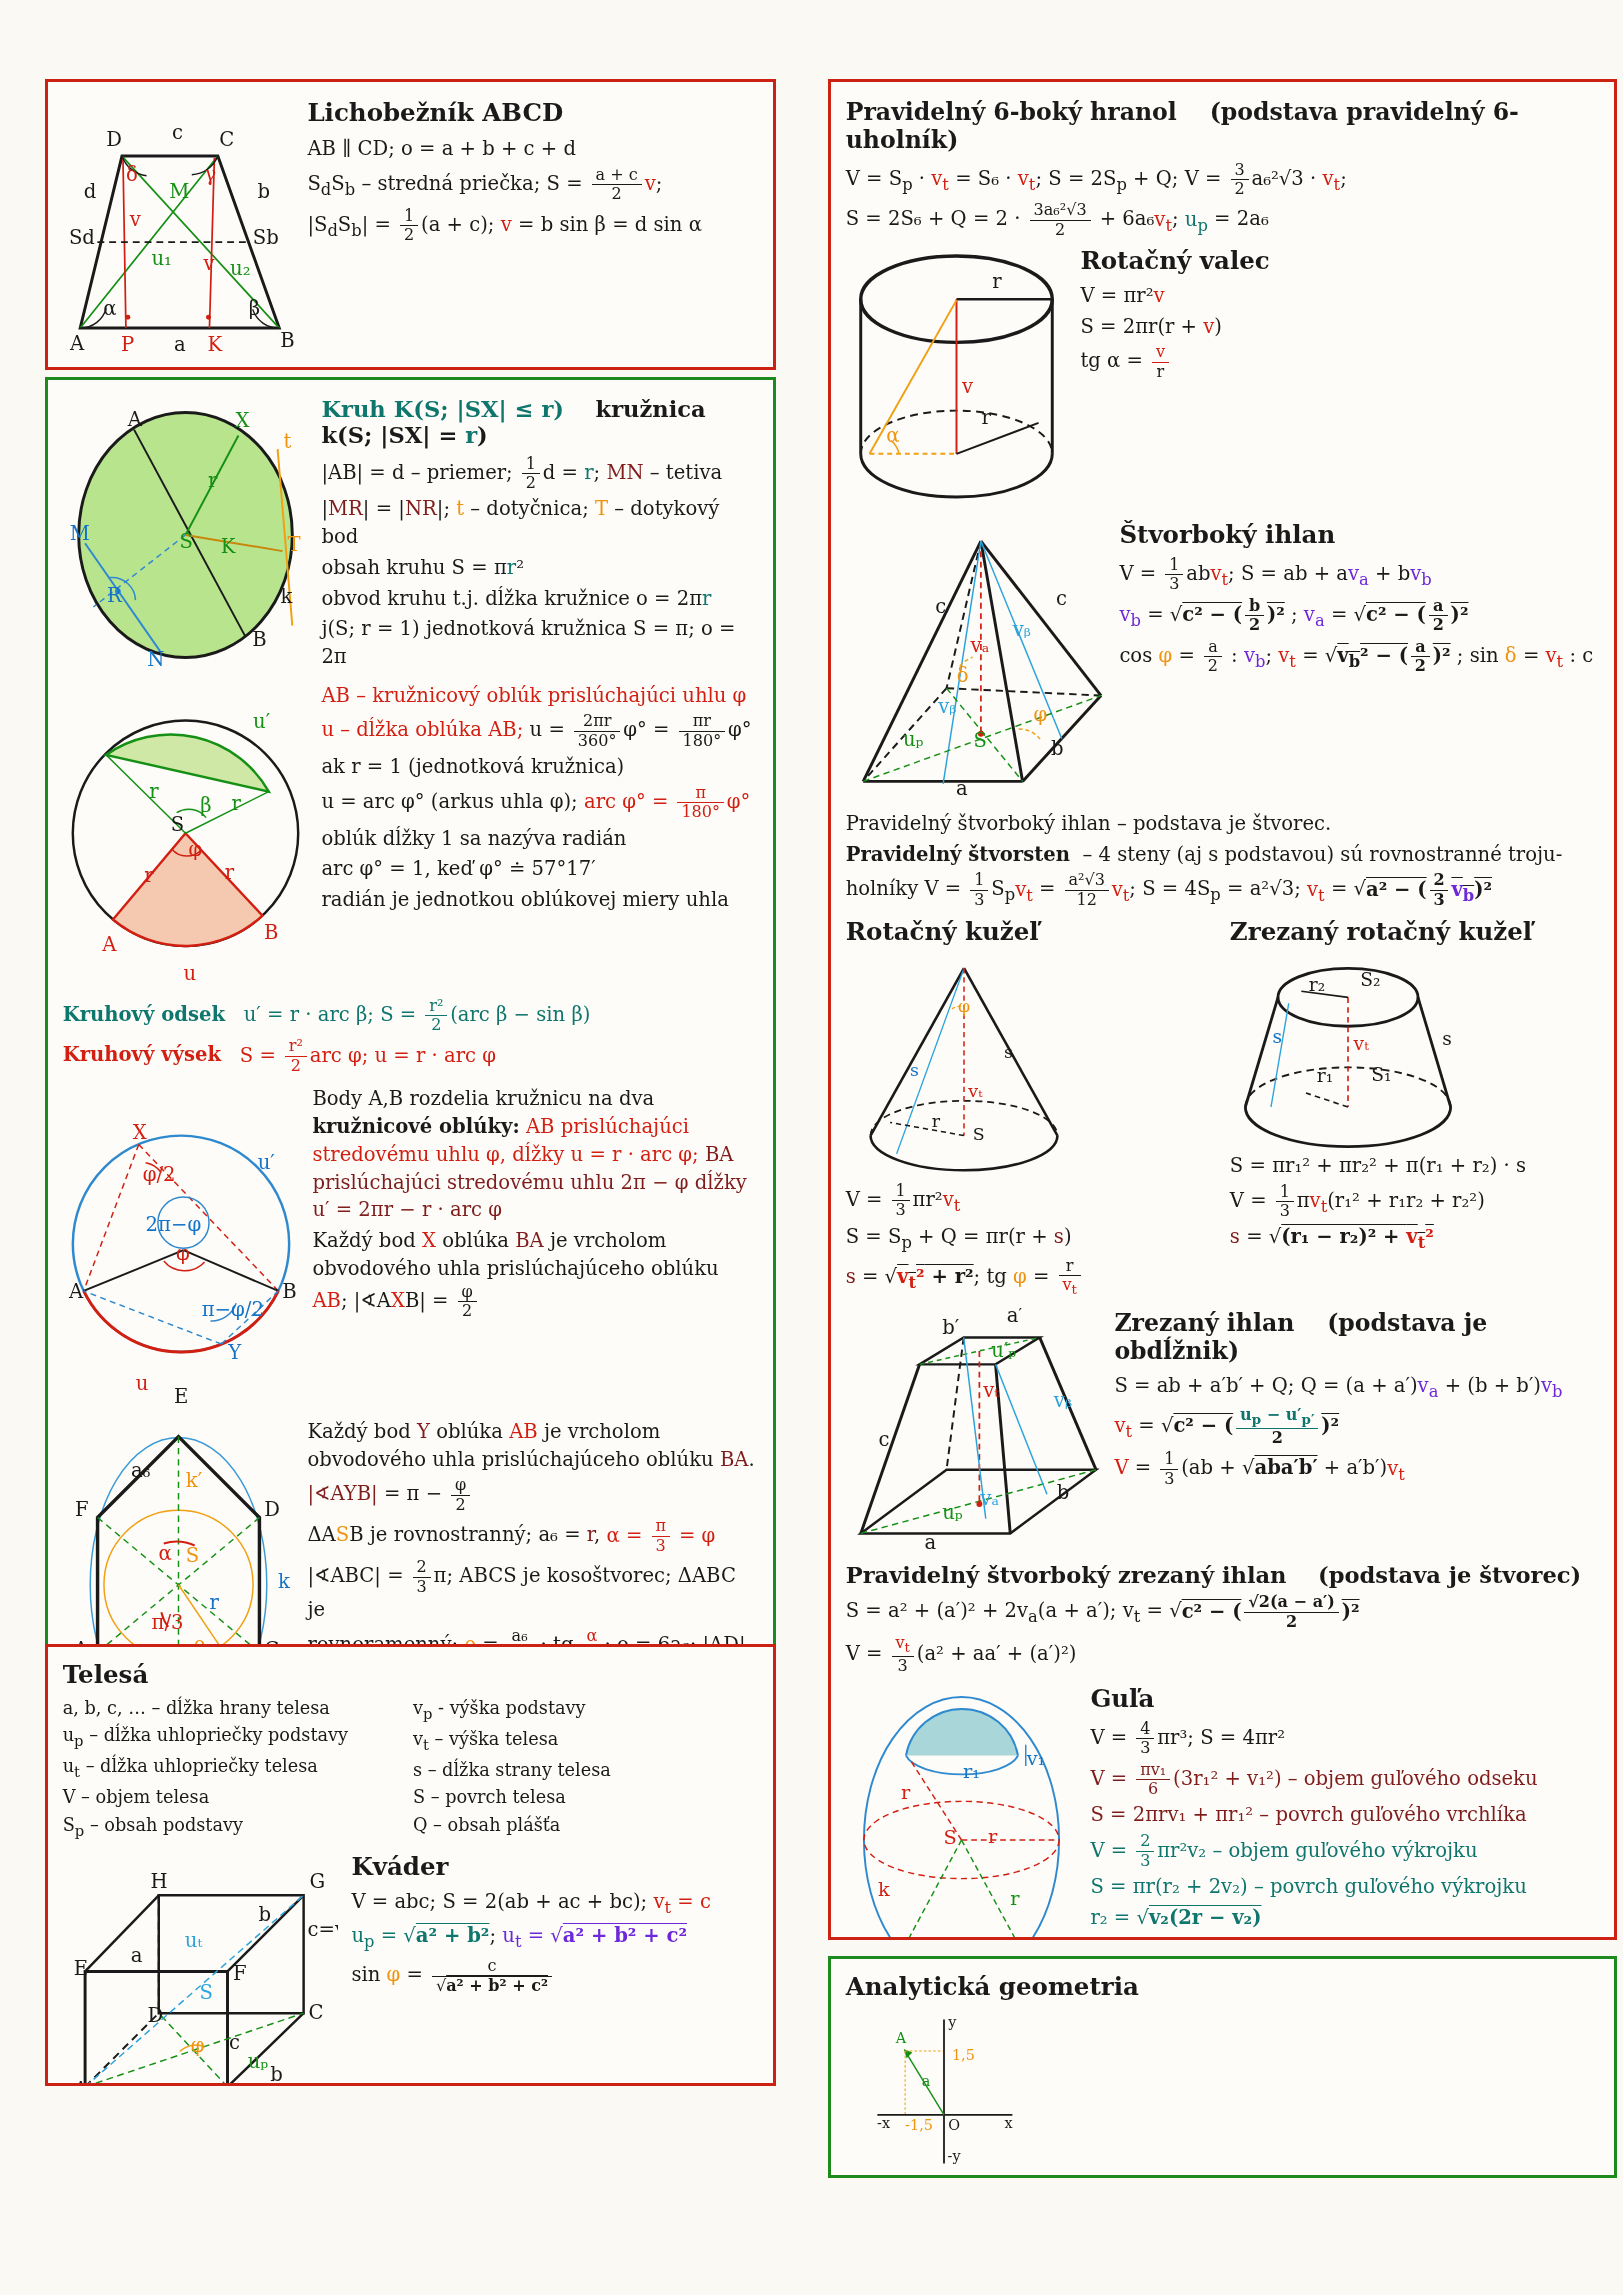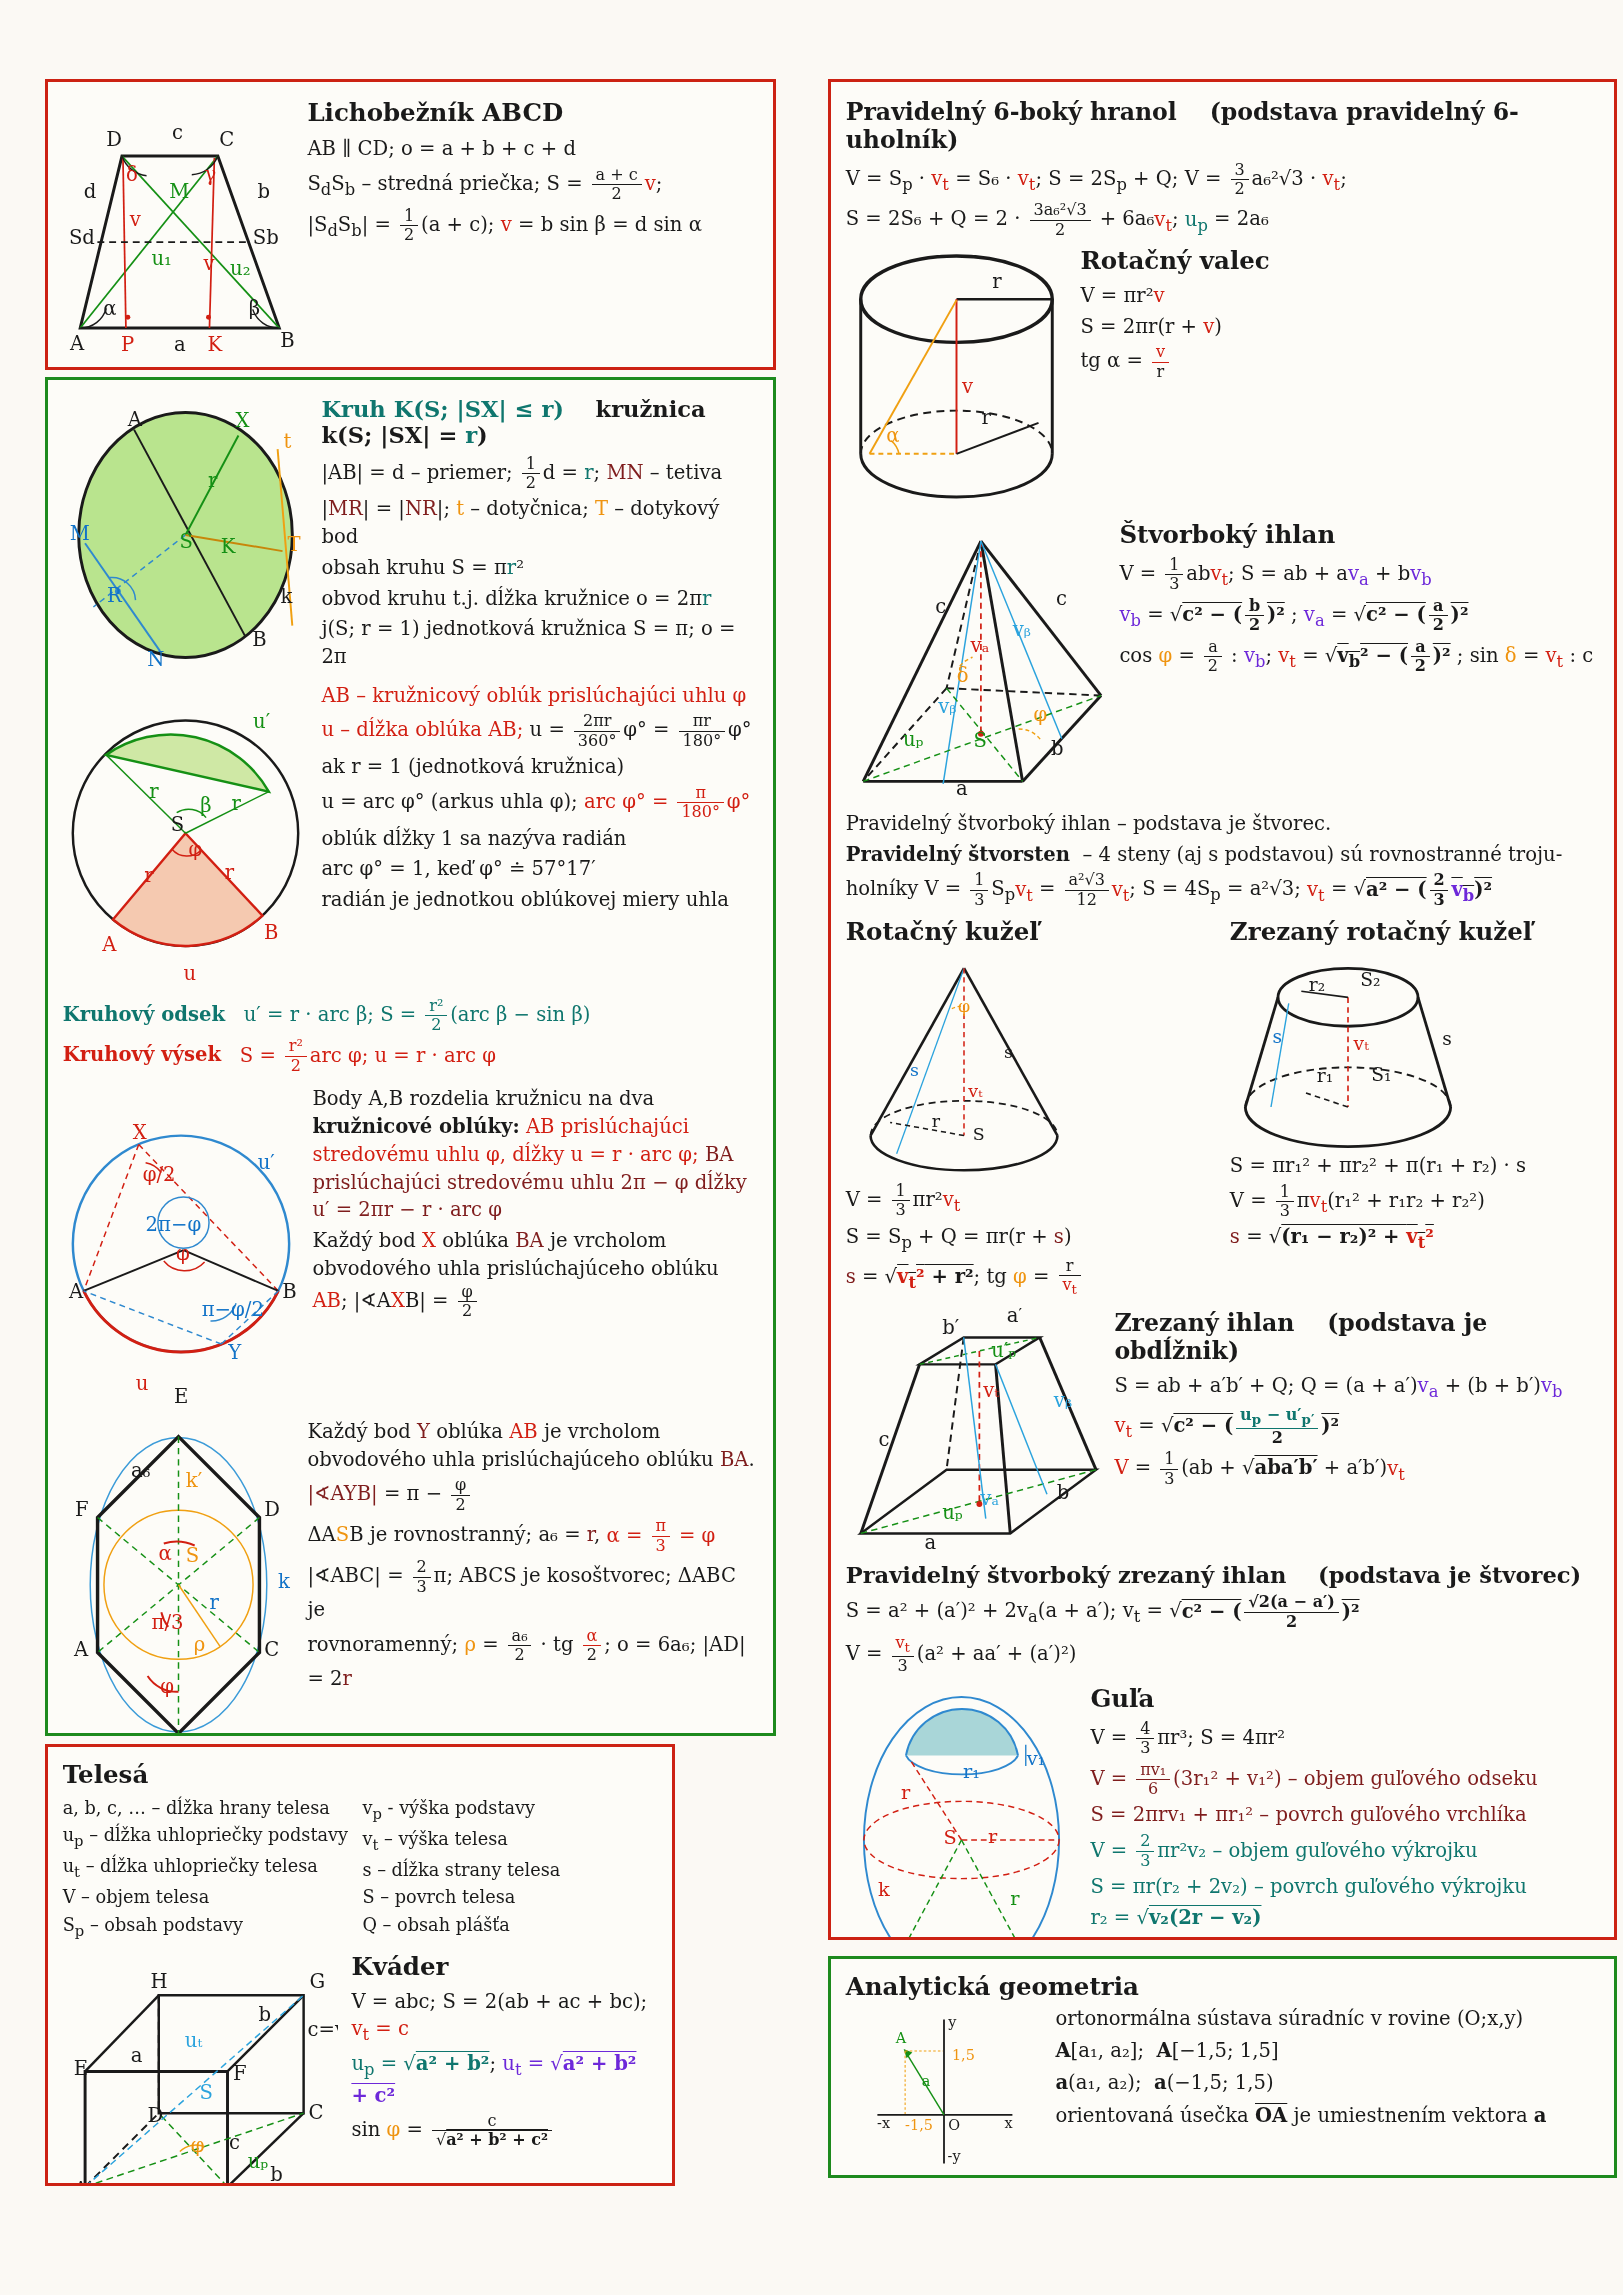--- a/index.html
+++ b/index.html
@@ -253,21 +253,21 @@
               <span>2</span>
             </span> · tg <span class="f">
               <span class="r">α</span>
               <span>2</span>
             </span>; o = 6a₆; |AD| = 2<span class="b">r</span></div>
         </div>
     </div>
 
   </section>
 
-  <section id="s3" class="redbox" style="left:45px;top:1744px;width:630px;height:442px;">
+  <section id="s3" class="redbox" style="left:45px;top:1644px;width:731px;height:442px;">
     <h2 style="margin:0 0 3.9px 0;">Telesá</h2>
     <div class="legend">
       <div class="col">
           <div class="ln">a, b, c, … – dĺžka hrany telesa</div>
           <div class="ln">u<sub>p</sub> – dĺžka uhlopriečky podstavy</div>
           <div class="ln">u<sub>t</sub> – dĺžka uhlopriečky telesa</div>
           <div class="ln">V – objem telesa</div>
           <div class="ln">S<sub>p</sub> – obsah podstavy</div>
         </div>
       <div class="col">
@@ -595,22 +595,16 @@
     <text x="212" y="62" fill="#1a1a1a">y</text>
         <text x="66" y="106" fill="#159015">A</text>
         <text x="222" y="152" fill="#ef9410">1,5</text>
         <text x="138" y="226" fill="#159015">a</text>
         <text x="14" y="342" fill="#1a1a1a">-x</text>
         <text x="92" y="348" fill="#ef9410">-1,5</text>
         <text x="212" y="346" fill="#1a1a1a">O</text>
         <text x="368" y="342" fill="#1a1a1a">x</text>
         <text x="210" y="432" fill="#1a1a1a">-y</text>
       </svg>
-    <div style="font-size:20.6px;">
-        <div class="ln">ortonormálna sústava súradníc v rovine (O;x,y)</div>
-        <div class="ln"><b>A</b>[a₁, a₂]; &nbsp;<b>A</b>[−1,5; 1,5]</div>
-        <div class="ln"><b>a</b>(a₁, a₂); &nbsp;<b>a</b>(−1,5; 1,5)</div>
-        <div class="ln">orientovaná úsečka <span class="ov">OA</span> je umiestnením vektora <b>a</b></div>
-      </div>
   </section>
 
 </div>
 
 
 </body></html>

